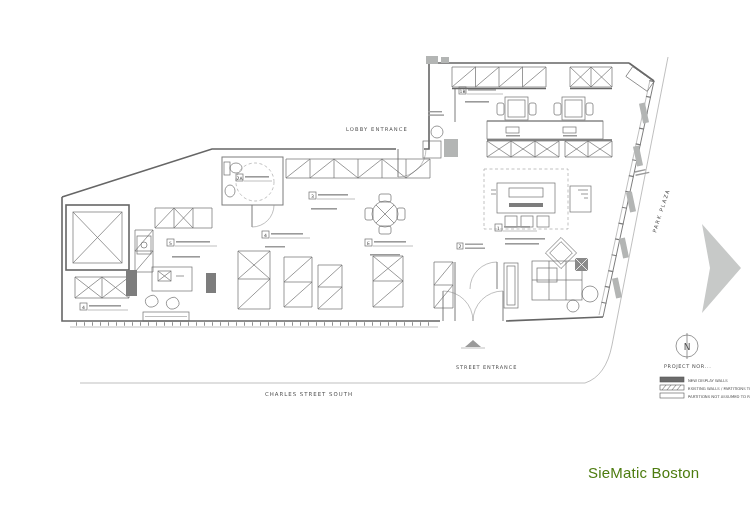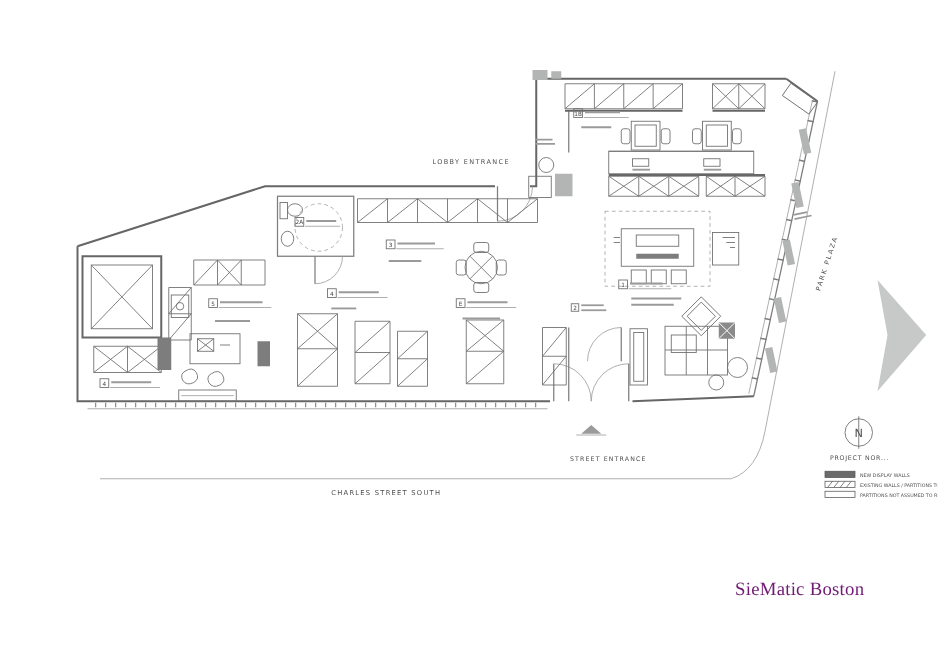--- a/index.html
+++ b/index.html
@@ -11,22 +11,22 @@
   .th{stroke:#949494;stroke-width:.6;fill:none}
   .cabl{stroke:#6f6f6f;stroke-width:.7;fill:none}
   .dk{fill:#7d7d7d;stroke:none}
   .gy{fill:#b3b5b4;stroke:none}
   .dash{stroke:#a8a8a8;stroke-width:.7;fill:none;stroke-dasharray:3 2.5}
   .bar{fill:#9a9a9a}
   .tick{stroke:#8f8f8f;stroke-width:3.5;stroke-dasharray:1 7;fill:none}
   .mull{stroke:#7d7d7d;stroke-width:5;stroke-dasharray:1.2 15;fill:none}
   text.t{font-family:"DejaVu Sans",sans-serif;fill:#4f4f4f}
   text.cid{font-family:"DejaVu Sans",sans-serif;fill:#444;font-size:4.6px;text-anchor:middle}
-  .brand{position:absolute;left:588px;top:464px;font-family:Liberation Serif, serif;
-         font-size:15px;color:#701a75;letter-spacing:.2px;}
+  .brand{position:absolute;left:588px;top:464px;font-family:Liberation Sans, sans-serif;
+         font-size:15px;color:#4d7c0f;letter-spacing:.2px;}
 </style>
 </head>
 <body>
 
 <div class="sheet">
 <svg width="750" height="520" viewBox="0 0 750 520">
 
   <g>
     <path class="th" d="M668,57 L612,345 Q606,376 585,383 L80,383"></path>
     <g transform="rotate(-12 641 172)">

